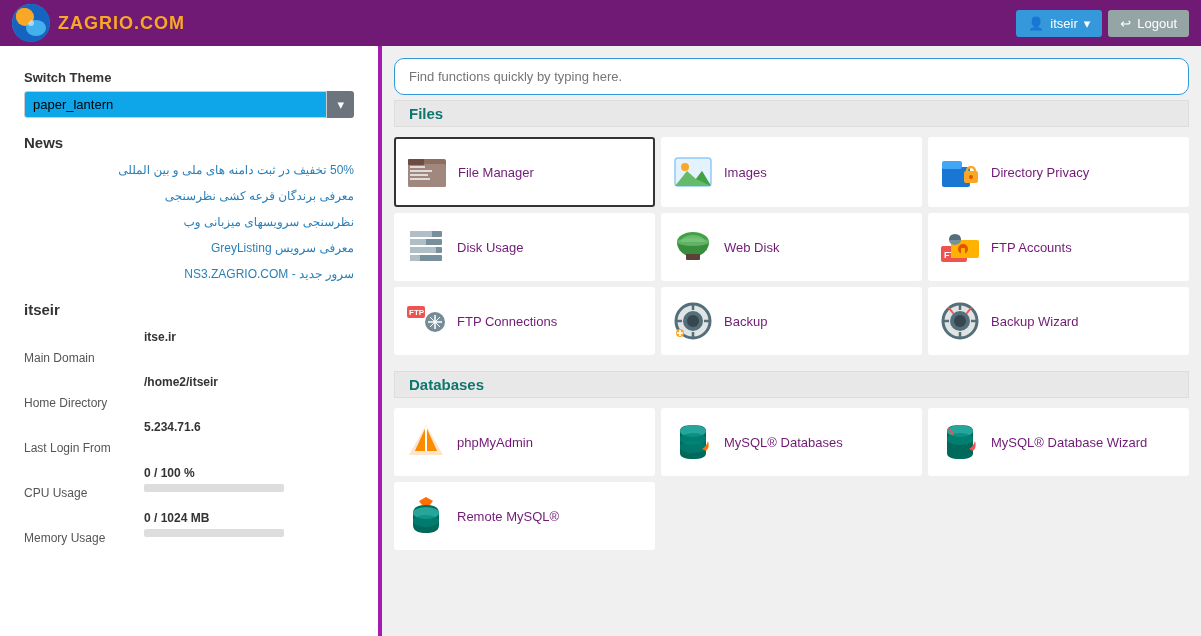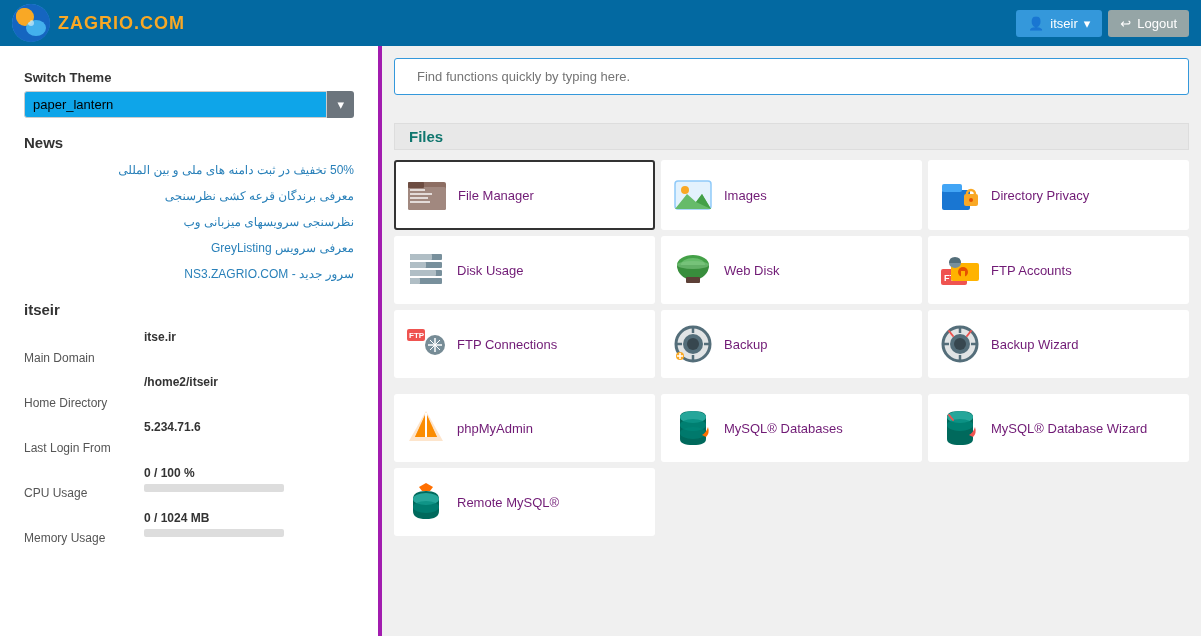--- a/index.html
+++ b/index.html
@@ -1,20 +1,20 @@
 <!DOCTYPE html>
 <html><head>
   <meta charset="utf-8">
   <style>
     * { box-sizing: border-box; margin: 0; padding: 0; }
     body { font-family: Arial, sans-serif; font-size: 13px; background: #f0f0f0; color: #333; }
 
     
     .topnav {
-      background: #0369a1;
+      background: #701a75;
       display: flex;
       align-items: center;
       justify-content: space-between;
       padding: 0 12px;
       height: 46px;
     }
     .topnav-logo {
       display: flex;
       align-items: center;
       gap: 8px;
@@ -157,25 +157,25 @@
       border-radius: 2px;
     }
 
     
     .main {
       flex: 1;
       padding: 12px;
     }
     .search-bar {
       width: 100%;
-      padding: 10px 22px;
+      padding: 10px 14px;
       font-size: 13px;
       border: 1px solid #3498db;
-      border-radius: 3px;
-      margin-bottom: 28px;
+      border-radius: 10px;
+      margin-bottom: 5px;
       outline: none;
       color: #999;
     }
     .section-header {
       background: #e8e8e8;
       padding: 4px 14px;
       font-size: 15px;
       font-weight: bold;
       color: #0f766e;
       margin-bottom: 10px;
@@ -443,20 +443,21 @@
             <line x1="32" y1="21" x2="38" y2="21" stroke="#546e7a" stroke-width="2.5"></line>
             <line x1="10" y1="8" x2="14" y2="13" stroke="#ef5350" stroke-width="2" stroke-linecap="round"></line>
             <line x1="32" y1="8" x2="28" y2="13" stroke="#ef5350" stroke-width="2" stroke-linecap="round"></line>
           </svg>
         </div>
         <span class="icon-label">Backup Wizard</span>
       </a>
     </div>
 
     
+    <div class="section-header">Databases</div>
     <div class="icon-grid">
 
       <a class="icon-item" href="#">
         <div class="icon-img">
           <svg width="42" height="42" viewBox="0 0 42 42">
             <polygon points="21,4 38,34 4,34" fill="#f57c00" opacity="0.2"></polygon>
             <path d="M21 6 L10 30 L32 30 Z" fill="#f57c00"></path>
             <path d="M21 6 L32 30 L10 30 Z" fill="#ff9800" opacity="0.6"></path>
             <line x1="21" y1="6" x2="21" y2="30" stroke="white" stroke-width="2"></line>
           </svg>

